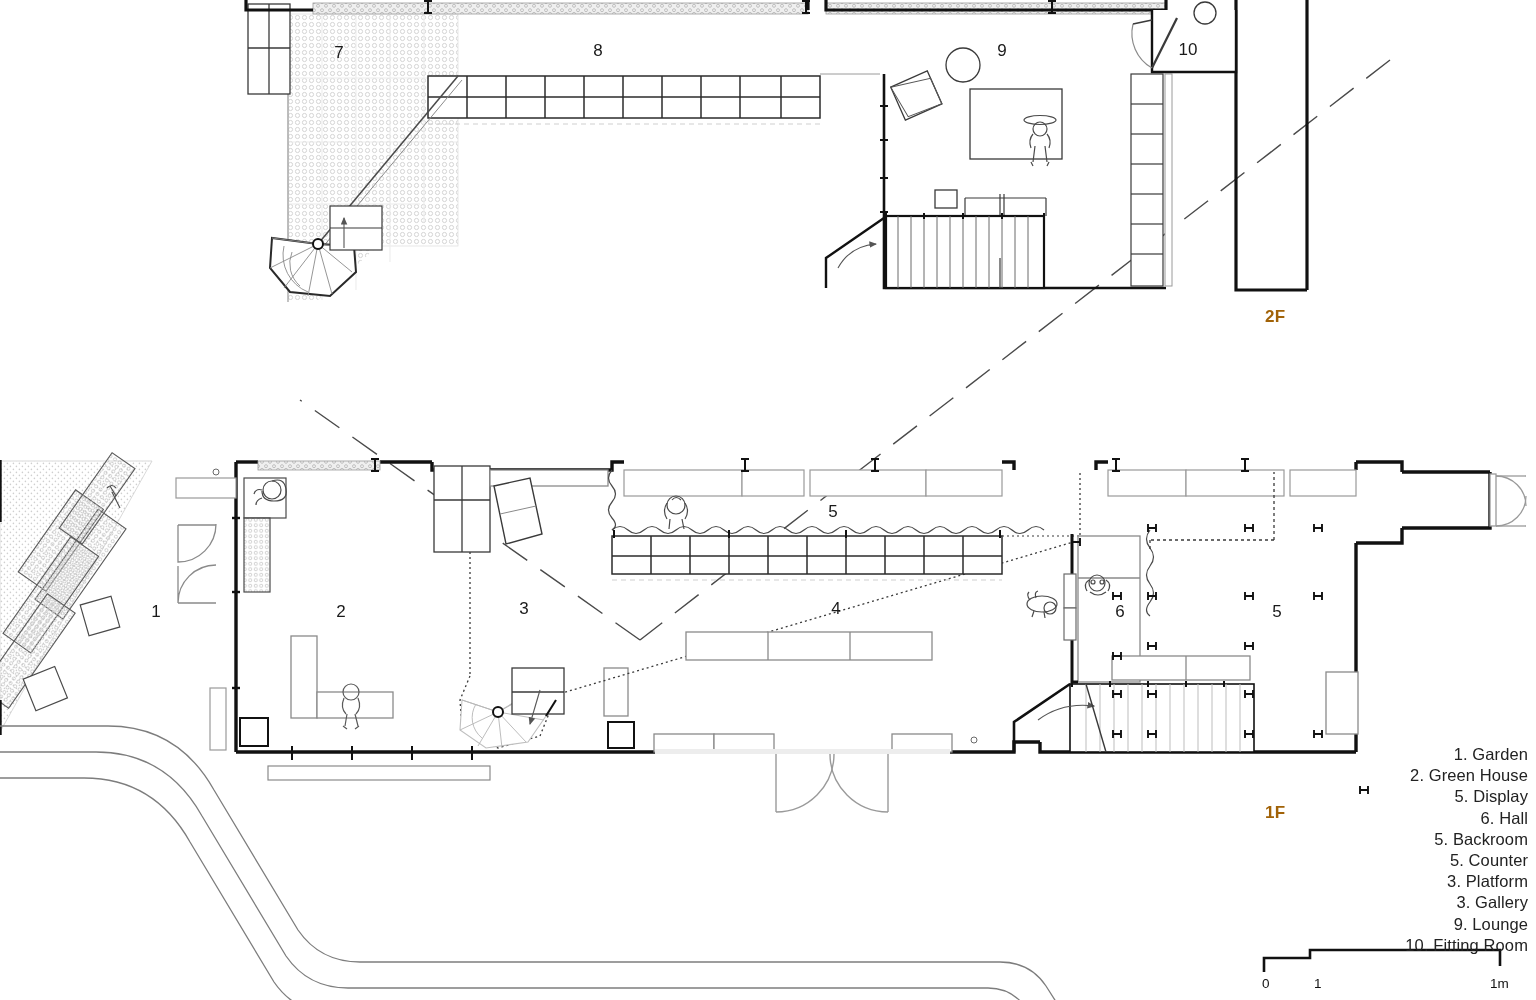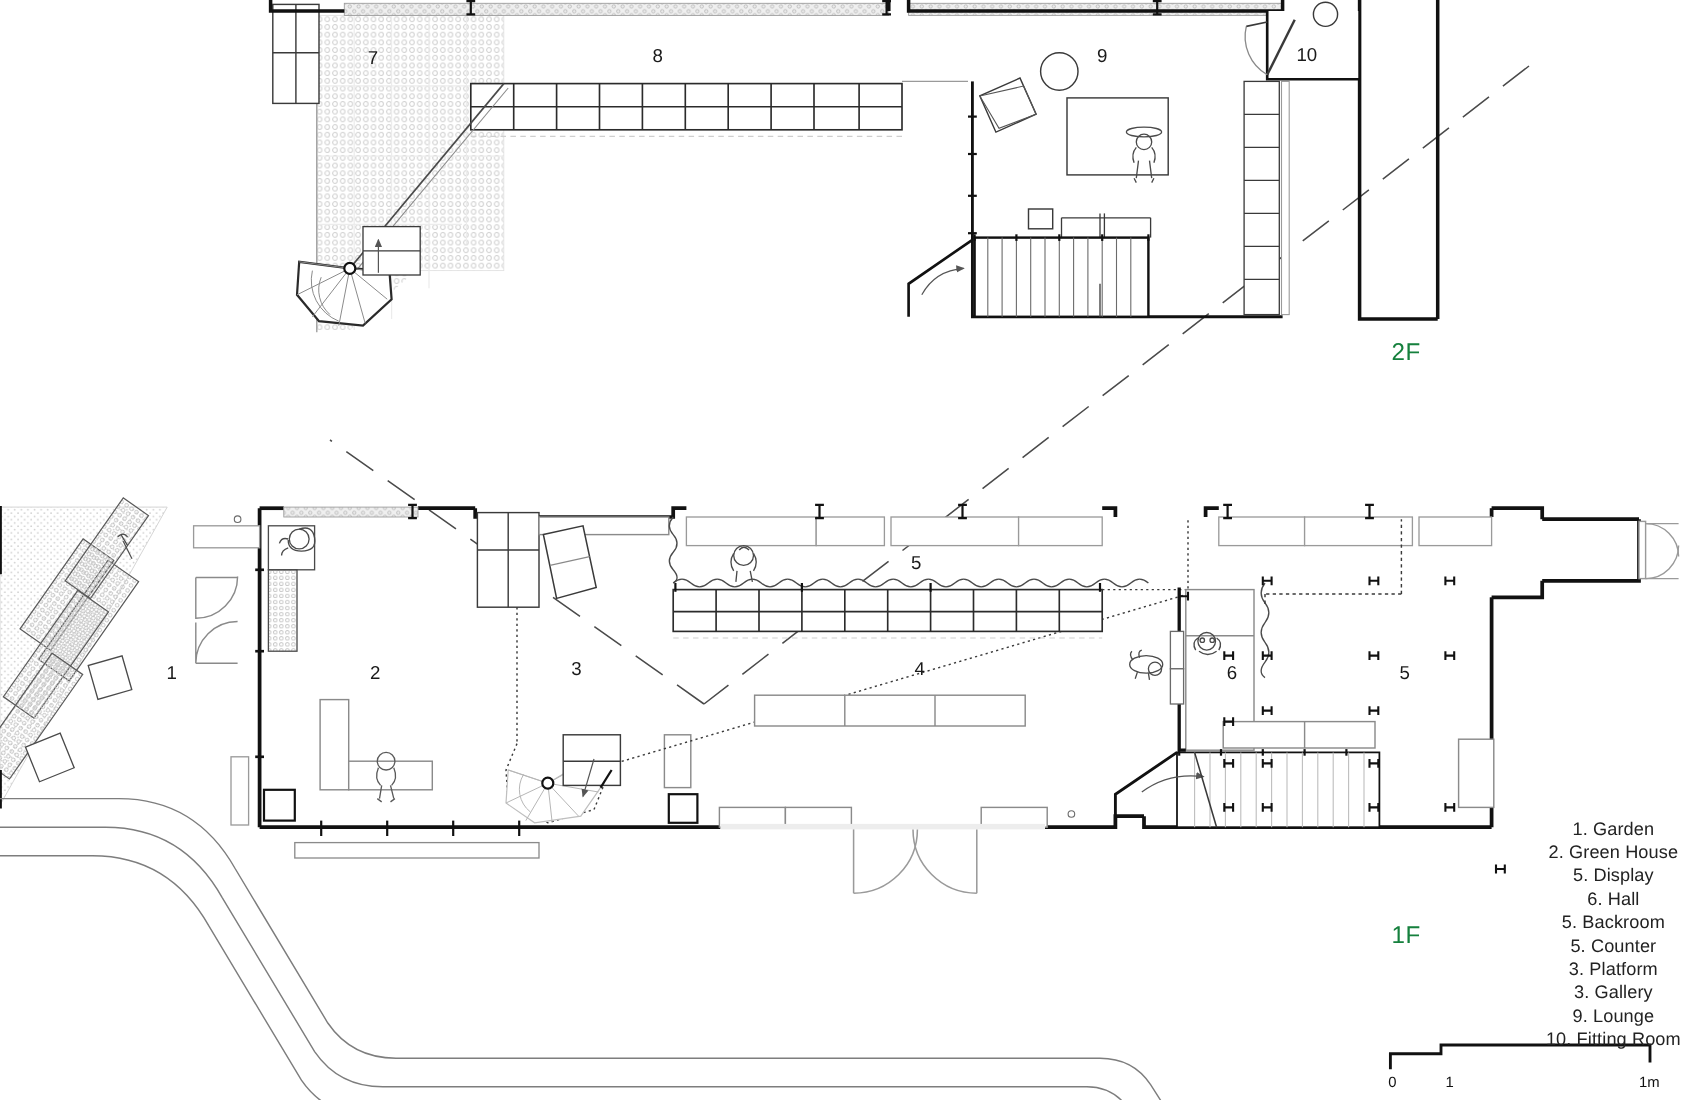--- a/index.html
+++ b/index.html
@@ -7,33 +7,33 @@
   body{
     width:1536px;height:1000px;overflow:hidden;
     font-family:"Liberation Sans","DejaVu Sans",sans-serif;
     color:#1a1a1a;position:relative;
   }
   #plan-root{position:absolute;inset:0;width:1536px;height:1000px;}
   svg#plan-svg{display:block;width:1536px;height:1000px;}
 
   .legend{
     position:absolute;right:8px;top:744px;
-    text-align:center;
+    text-align:right;
     font-size:16.5px;line-height:21.2px;
     color:#222;letter-spacing:.1px;
     white-space:nowrap;
   }
   .legend div{display:block;}
 
   .floor-tag{
-    position:absolute;font-size:22px;font-weight:400;color:#15803d;
+    position:absolute;font-size:17px;font-weight:700;color:#a16207;
     letter-spacing:.4px;
   }
   #tag-2f{left:1265px;top:307px;}
-  #tag-1f{left:1265px;top:837px;}
+  #tag-1f{left:1265px;top:803px;}
 
   .scalebar{position:absolute;left:1262px;top:958px;width:262px;height:38px;}
   .scalebar .lbl{
     position:absolute;font-size:13.5px;color:#111;top:18px;
   }
   .scalebar .lbl.l0{left:0px;}
   .scalebar .lbl.l1{left:52px;}
   .scalebar .lbl.l5{left:228px;}
 </style>
 </head>

